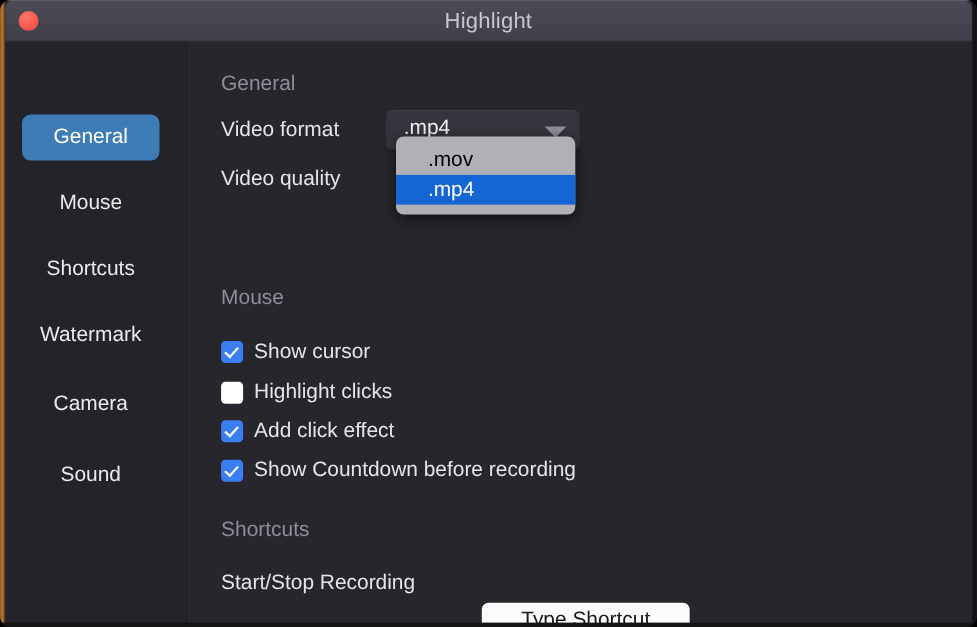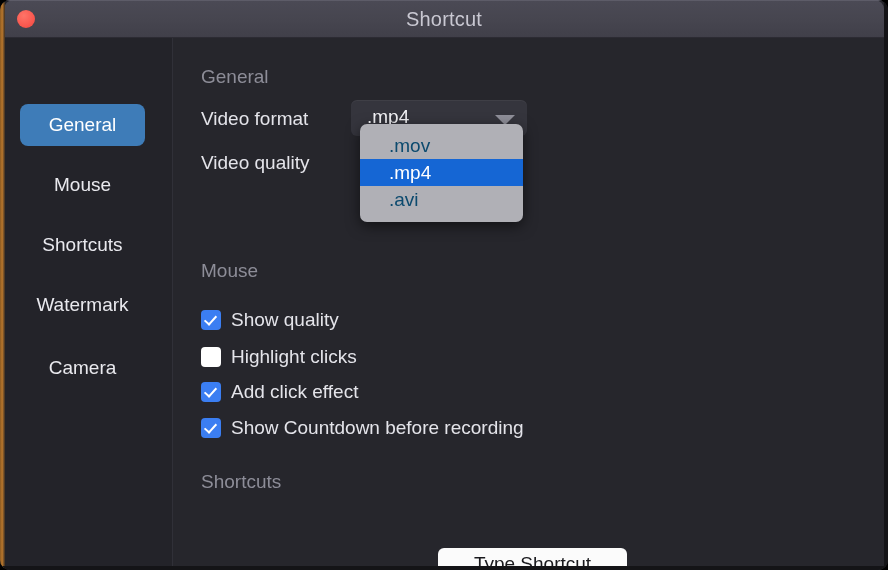--- a/index.html
+++ b/index.html
@@ -214,21 +214,21 @@
     border-radius: 7px;
     padding: 8px 0 9px 0;
     box-shadow: 0 4px 14px rgba(0,0,0,0.55);
     z-index: 5;
   }
   .dropdown-option {
     height: 27px;
     line-height: 27px;
     padding-left: 29px;
     font-size: 19px;
-    color: #0c4a6e;
+    color: #000000;
     cursor: pointer;
   }
   .dropdown-option.selected {
     background: #1566d4;
     color: #ffffff;
   }
 
   
   .checkbox-row {
     position: absolute;
@@ -286,73 +286,74 @@
     cursor: pointer;
   }
 </style>
 </head>
 <body>
 
 <div id="window">
 
   <div id="titlebar">
     <div id="close-button"></div>
-    <div id="window-title">Shortcut</div>
+    <div id="window-title">Highlight</div>
     <div id="titlebar-sep"></div>
   </div>
 
   <div id="content">
 
     <div id="sidebar">
       <div class="nav-item selected" style="top:66px">General</div>
       <div class="nav-item" style="top:126px">Mouse</div>
       <div class="nav-item" style="top:186px">Shortcuts</div>
       <div class="nav-item" style="top:309px">Camera</div>
       <div class="nav-item" style="top:246px">Watermark</div>
+      <div class="nav-item" style="top:373px">Sound</div>
     </div>
     <div id="sidebar-divider"></div>
 
     <div id="main">
 
       <div class="section-header" style="top:28px">General</div>
 
       <div class="field-label" style="top:114px">Video quality</div>
       <div class="field-label" style="top:70px">Video format</div>
 
       <div id="video-format-select">
         <div id="video-format-value">.mp4</div>
         <div id="video-format-chevron"></div>
       </div>
 
       <div class="section-header" style="top:222px">Mouse</div>
 
       <div class="checkbox-row" style="top:269px">
         <span class="checkbox-box checked"></span>
-        <span class="checkbox-label">Show quality</span>
+        <span class="checkbox-label">Show cursor</span>
       </div>
       <div class="checkbox-row" style="top:306px">
         <span class="checkbox-box"></span>
         <span class="checkbox-label">Highlight clicks</span>
       </div>
       <div class="checkbox-row" style="top:341px">
         <span class="checkbox-box checked"></span>
         <span class="checkbox-label">Add click effect</span>
       </div>
       <div class="checkbox-row" style="top:377px">
         <span class="checkbox-box checked"></span>
         <span class="checkbox-label">Show Countdown before recording</span>
       </div>
 
       <div class="section-header" style="top:433px">Shortcuts</div>
+      <div class="field-label" style="top:481px">Start/Stop Recording</div>
       <div id="type-shortcut-button">Type Shortcut</div>
 
       <div id="dropdown-list">
         <div class="dropdown-option">.mov</div>
         <div class="dropdown-option selected">.mp4</div>
-        <div class="dropdown-option">.avi</div>
       </div>
 
     </div>
   </div>
 
   <div id="left-edge"></div>
   <div id="right-edge"></div>
   <div id="bottom-edge"></div>
 </div>
 

